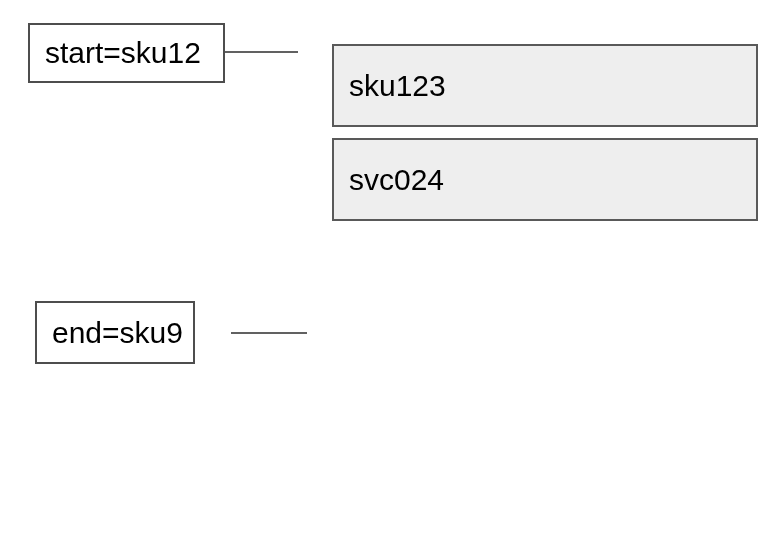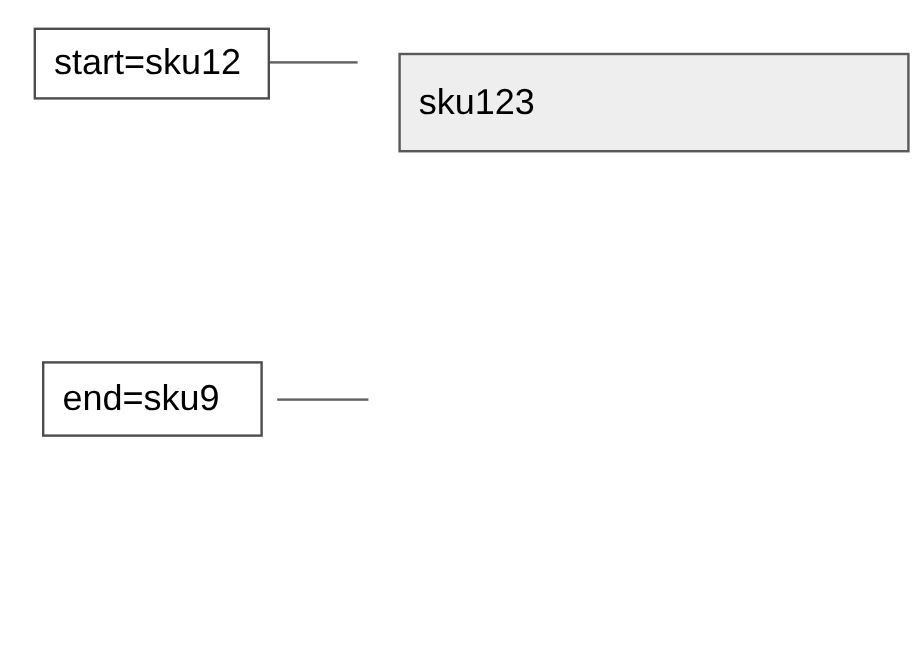--- a/index.html
+++ b/index.html
@@ -30,21 +30,21 @@
   }
   .label-start {
     left: 28px;
     top: 23px;
     width: 197px;
     height: 60px;
   }
   .label-end {
     left: 35px;
     top: 301px;
-    width: 184px;
+    width: 160px;
     height: 63px;
   }
   .connector {
     position: absolute;
     height: 2px;
     background: #616161;
   }
   .connector-start {
     left: 225px;
     top: 51px;
@@ -92,15 +92,18 @@
   <div class="label-box label-end">
     <span>end=sku9</span>
   </div>
 
   <div class="connector connector-end"></div>
 
   <div class="node-column">
     <div class="node-box">
       <span>sku123</span>
     </div>
+    <div class="node-box">
+      <span>svc024</span>
+    </div>
   </div>
 
 </div>
 
 </body></html>

